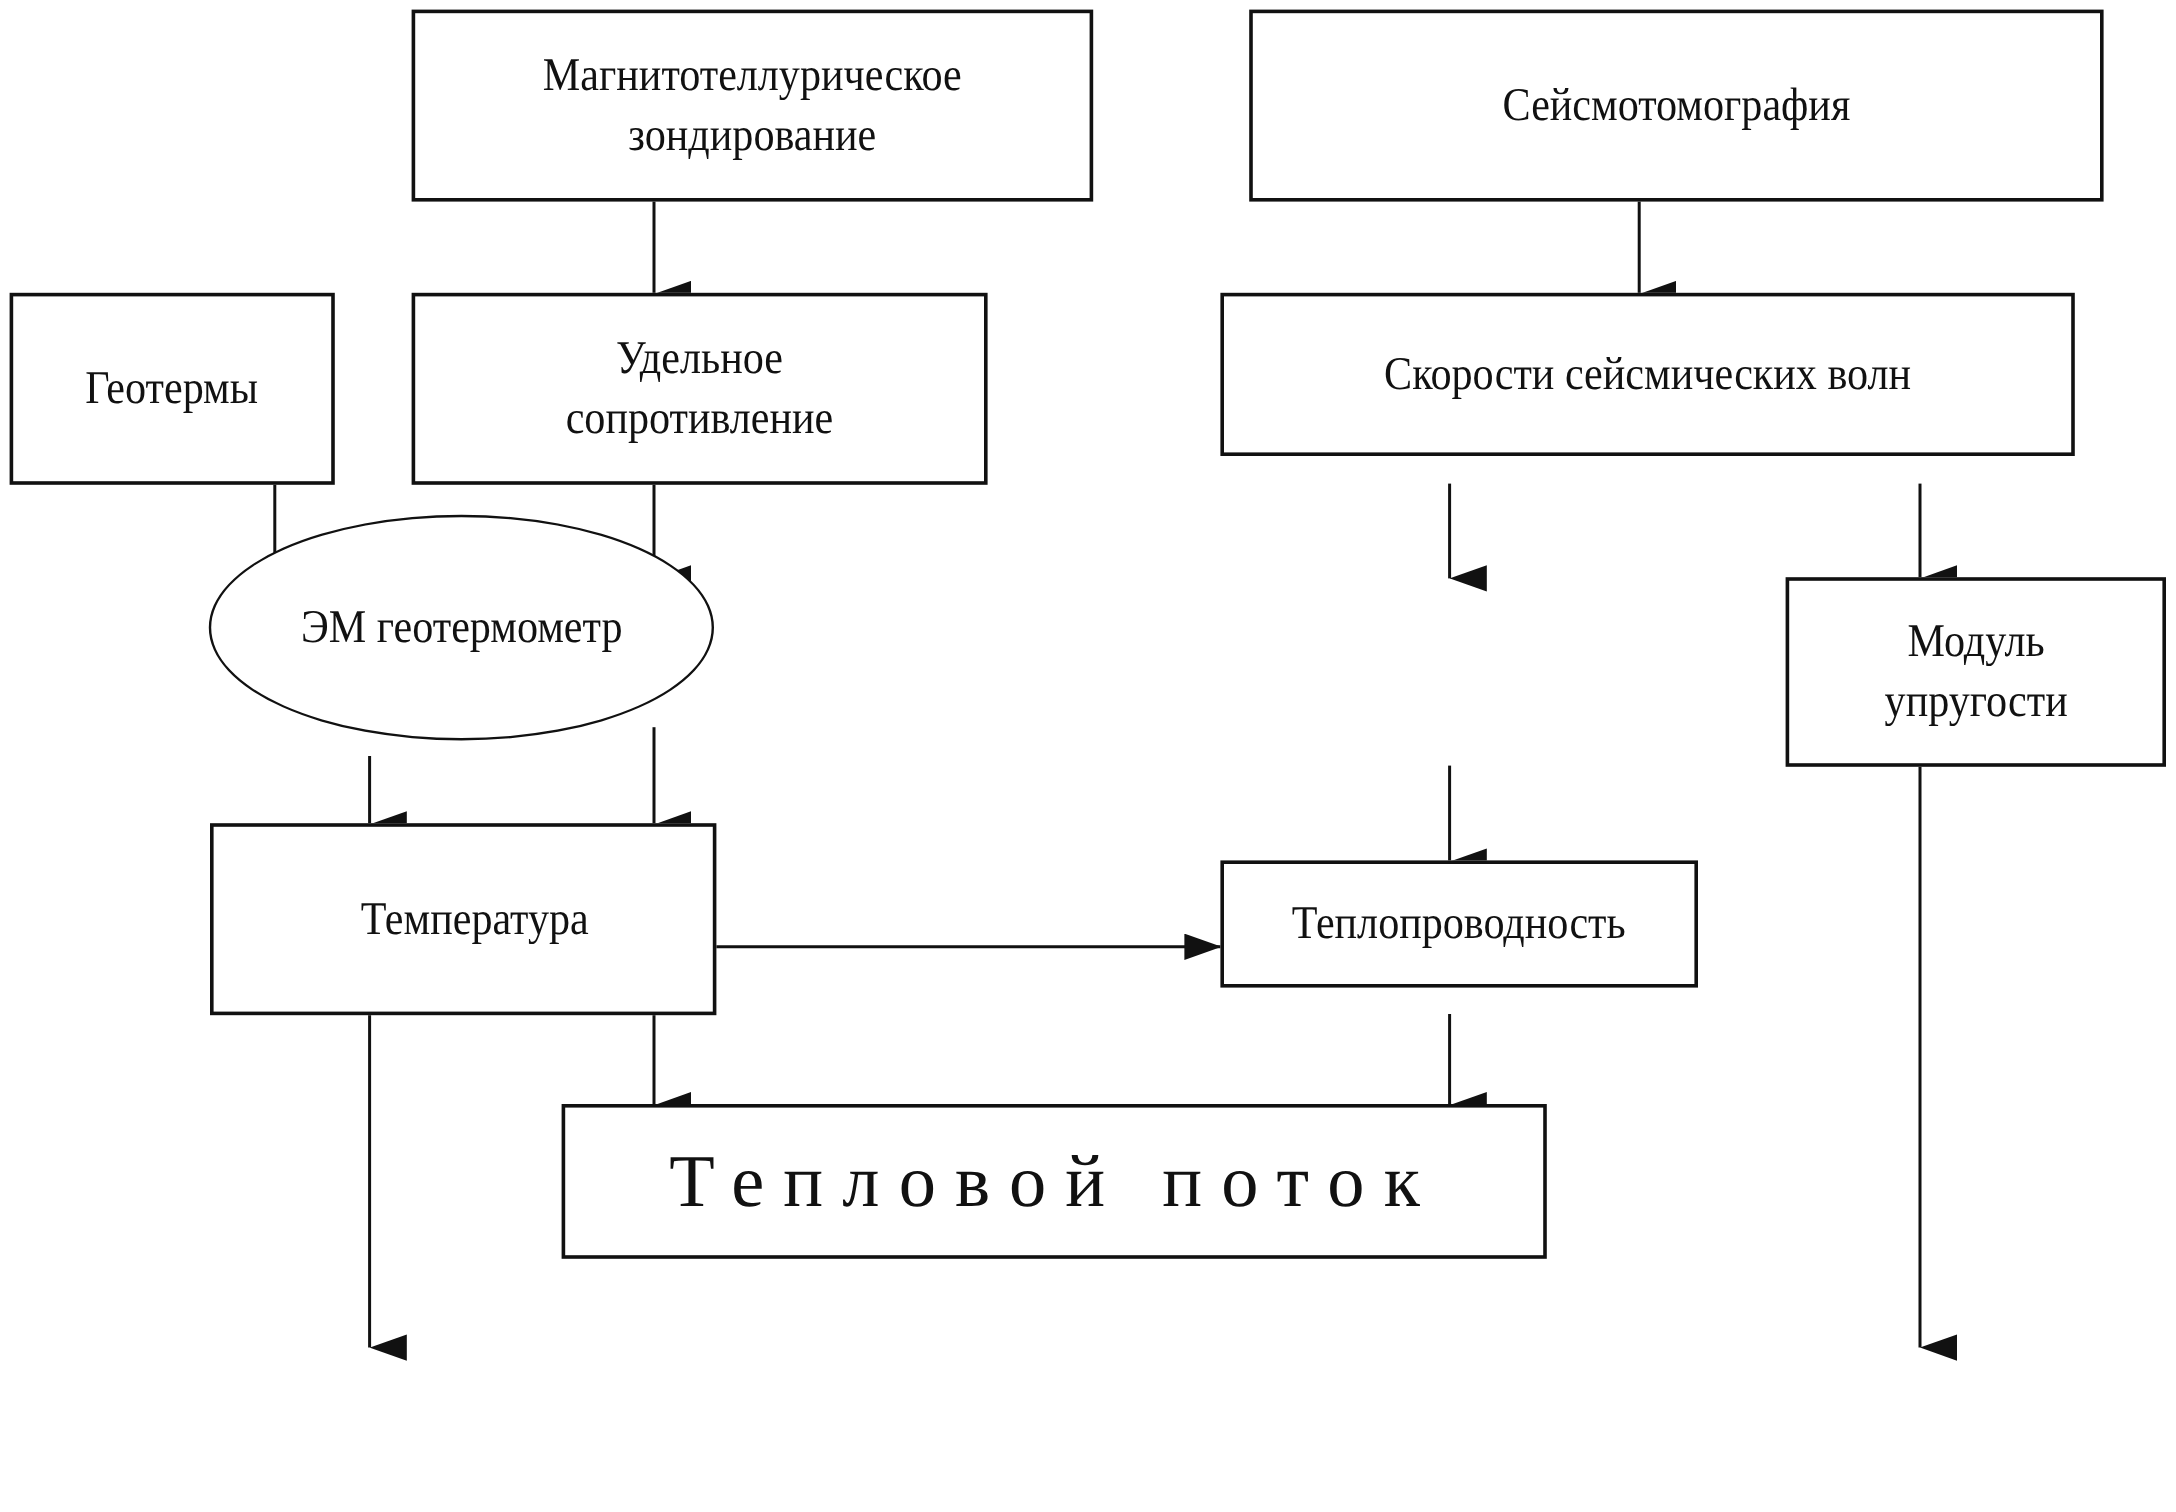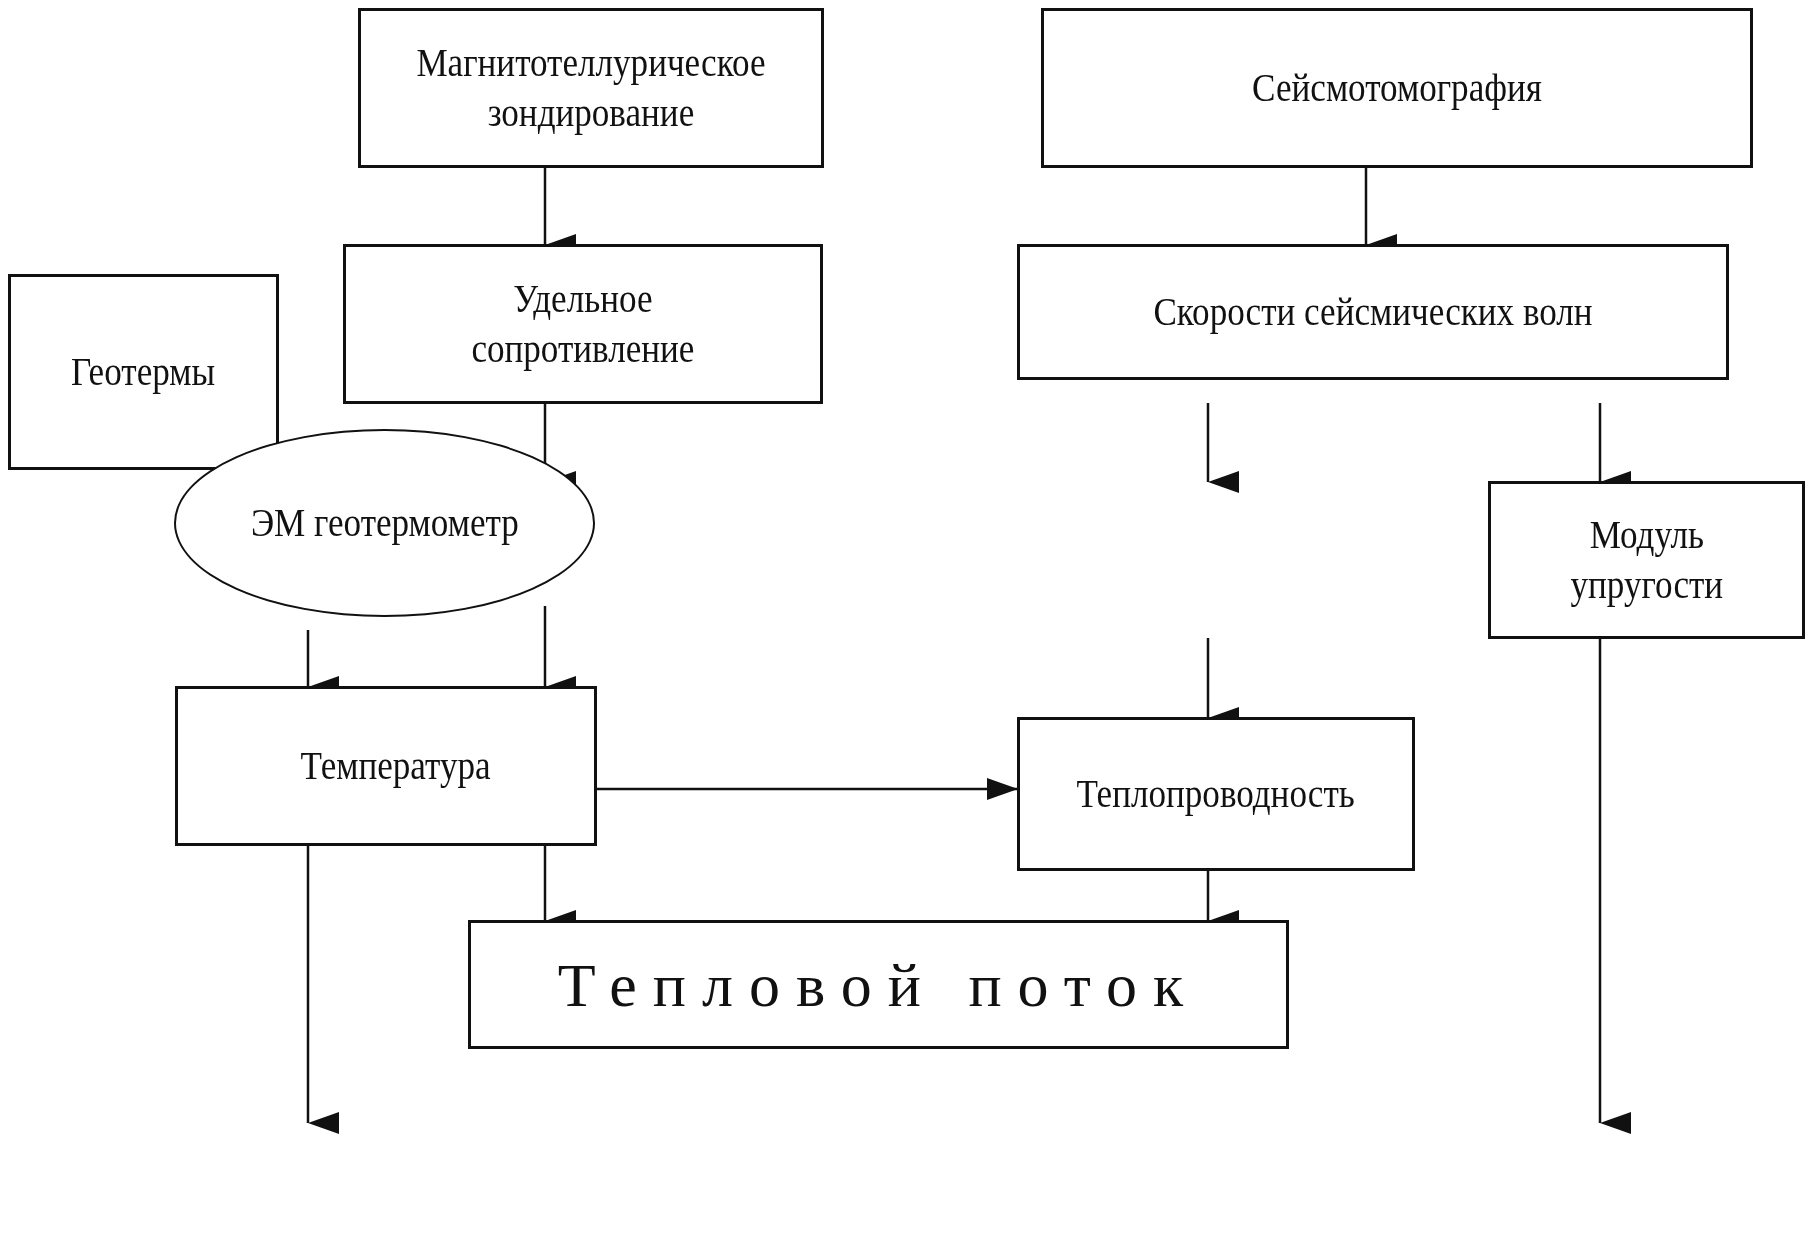--- a/index.html
+++ b/index.html
@@ -60,30 +60,30 @@
 
     <line x1="545" y1="845" x2="545" y2="921" stroke="#111" stroke-width="2.5" marker-end="url(#arrowhead)"></line>
 
     <line x1="1208" y1="845" x2="1208" y2="921" stroke="#111" stroke-width="2.5" marker-end="url(#arrowhead)"></line>
 
     <line x1="308" y1="845" x2="308" y2="1123" stroke="#111" stroke-width="2.5" marker-end="url(#arrowhead)"></line>
 
     <line x1="1600" y1="638" x2="1600" y2="1123" stroke="#111" stroke-width="2.5" marker-end="url(#arrowhead)"></line>
   </svg>
 
-  <div class="node" style="left:358px; top:8px; width:466px; height:160px;">
+  <div class="node" style="left:343px; top:8px; width:568px; height:160px;">
     <span class="label">Магнитотеллурическое
 зондирование</span>
   </div>
 
   <div class="node" style="left:1017px; top:8px; width:712px; height:160px;margin-left:24px;">
     <span class="label">Сейсмотомография</span>
   </div>
 
-  <div class="node" style="left:8px; top:244px; width:271px; height:196px;margin-top:30px;">
+  <div class="node" style="left:8px; top:244px; width:271px; height:160px;">
     <span class="label">Геотермы</span>
   </div>
 
   <div class="node" style="left:343px; top:244px; width:480px; height:160px;">
     <span class="label">Удельное
 сопротивление</span>
   </div>
 
   <div class="node" style="left:1017px; top:244px; width:712px; height:136px;">
     <span class="label">Скорости сейсмических волн</span>
@@ -96,21 +96,21 @@
 
   <div class="node" style="left:1488px; top:481px; width:317px; height:158px;">
     <span class="label">Модуль
 упругости</span>
   </div>
 
   <div class="node" style="left:175px; top:686px; width:422px; height:160px;padding-left:20px;">
     <span class="label">Температура</span>
   </div>
 
-  <div class="node" style="left:1017px; top:717px; width:398px; height:154px;">
+  <div class="node" style="left:1017px; top:717px; width:398px; height:106px;">
     <span class="label">Теплопроводность</span>
   </div>
 
   <div class="node" style="left:468px; top:920px; width:821px; height:129px;">
     <span class="label big">Тепловой поток</span>
   </div>
 
 
 </div>
 

